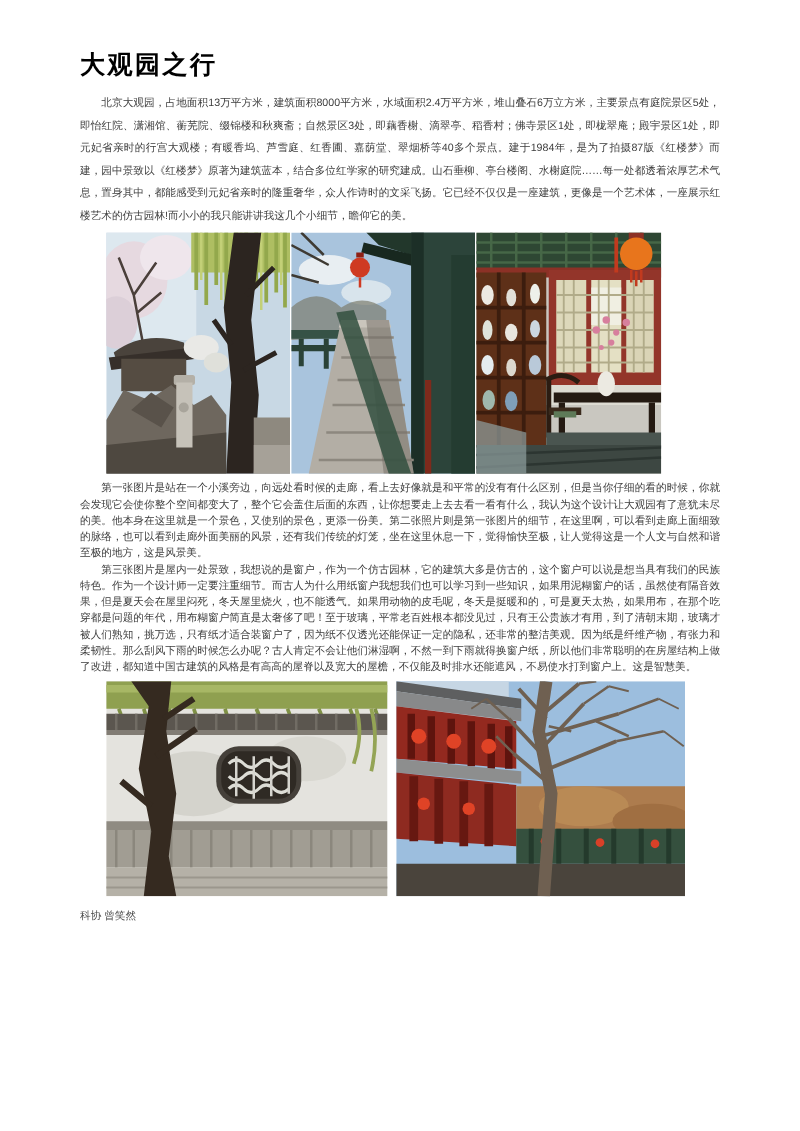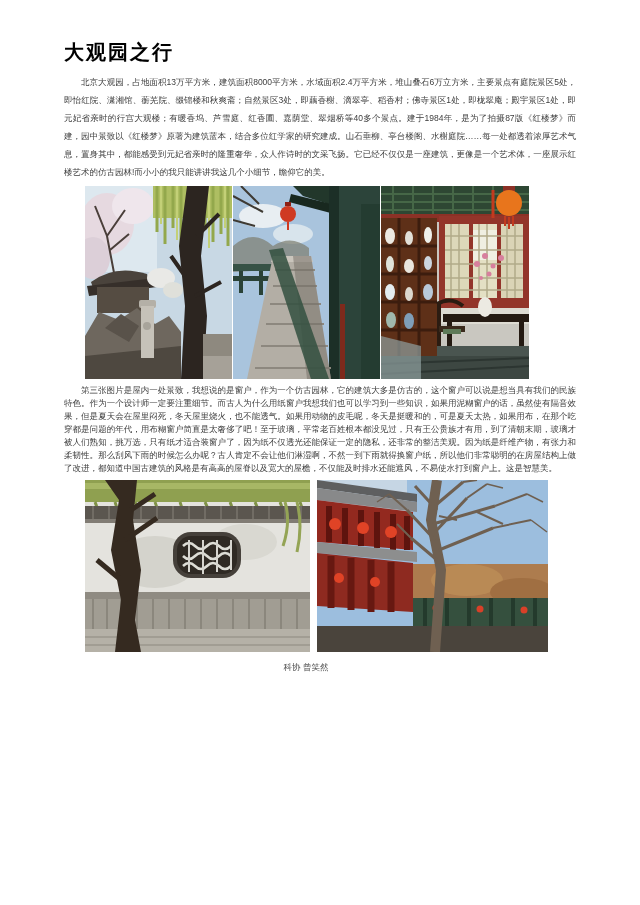--- a/index.html
+++ b/index.html
@@ -31,21 +31,21 @@
   }
   .para.spaced{line-height:18px;}
   .photo-row{display:flex;margin-left:21px;}
   .row1{margin-top:5px;margin-bottom:5px;gap:1px;}
   .row2{margin-top:5px;margin-bottom:5px;gap:7px;}
   .photo-row svg{display:block;flex:0 0 auto;}
   .signature{
     font-size:8.5px;
     line-height:13px;
     color:#4a4a4a;
-    text-align:center;
+    text-align:left;
     margin:9px 0 0 0;
     padding-right:28px;
   }
 </style>
 </head>
 <body>
 
 <div class="page">
 
   <h1 class="doc-title">大观园之行</h1>
@@ -157,20 +157,21 @@
       <rect x="56" y="118" width="4" height="46" fill="#2b1c12"></rect>
       <rect x="58" y="140" width="26" height="6" fill="#3a2a1c"></rect>
       <rect x="62" y="143" width="18" height="5" fill="#5e7a58"></rect>
       <rect x="56" y="160" width="92" height="12" fill="#4a5550"></rect>
       <rect x="0" y="170" width="148" height="23" fill="#3d4742"></rect>
       <path d="M0 178 l148 -6 M0 188 l148 -8" stroke="#2c3531" stroke-width="2"></path>
       <path d="M0 150 L40 160 L40 193 L0 193 Z" fill="#8fa0a0" opacity="0.7"></path>
     </svg>
   </div>
 
+  <p class="para">第一张图片是站在一个小溪旁边，向远处看时候的走廊，看上去好像就是和平常的没有有什么区别，但是当你仔细的看的时候，你就会发现它会使你整个空间都变大了，整个它会盖住后面的东西，让你想要走上去去看一看有什么，我认为这个设计让大观园有了意犹未尽的美。他本身在这里就是一个景色，又使别的景色，更添一份美。第二张照片则是第一张图片的细节，在这里啊，可以看到走廊上面细致的脉络，也可以看到走廊外面美丽的风景，还有我们传统的灯笼，坐在这里休息一下，觉得愉快至极，让人觉得这是一个人文与自然和谐至极的地方，这是风景美。</p>
   <p class="para">第三张图片是屋内一处景致，我想说的是窗户，作为一个仿古园林，它的建筑大多是仿古的，这个窗户可以说是想当具有我们的民族特色。作为一个设计师一定要注重细节。而古人为什么用纸窗户我想我们也可以学习到一些知识，如果用泥糊窗户的话，虽然使有隔音效果，但是夏天会在屋里闷死，冬天屋里烧火，也不能透气。如果用动物的皮毛呢，冬天是挺暖和的，可是夏天太热，如果用布，在那个吃穿都是问题的年代，用布糊窗户简直是太奢侈了吧！至于玻璃，平常老百姓根本都没见过，只有王公贵族才有用，到了清朝末期，玻璃才被人们熟知，挑万选，只有纸才适合装窗户了，因为纸不仅透光还能保证一定的隐私，还非常的整洁美观。因为纸是纤维产物，有张力和柔韧性。那么刮风下雨的时候怎么办呢？古人肯定不会让他们淋湿啊，不然一到下雨就得换窗户纸，所以他们非常聪明的在房屋结构上做了改进，都知道中国古建筑的风格是有高高的屋脊以及宽大的屋檐，不仅能及时排水还能遮风，不易使水打到窗户上。这是智慧美。</p>
 
   <div class="photo-row row2">
 
     <svg width="225" height="172" viewBox="0 0 225 172">
       <rect width="225" height="172" fill="#e4e3de"></rect>
       <ellipse cx="70" cy="82" rx="42" ry="26" fill="#d4d3cc"></ellipse>
       <ellipse cx="160" cy="62" rx="32" ry="18" fill="#d9d8d1"></ellipse>
       <rect x="0" y="0" width="225" height="22" fill="#8fa050"></rect>
       <path d="M0 6 h225" stroke="#a7b765" stroke-width="6"></path>

